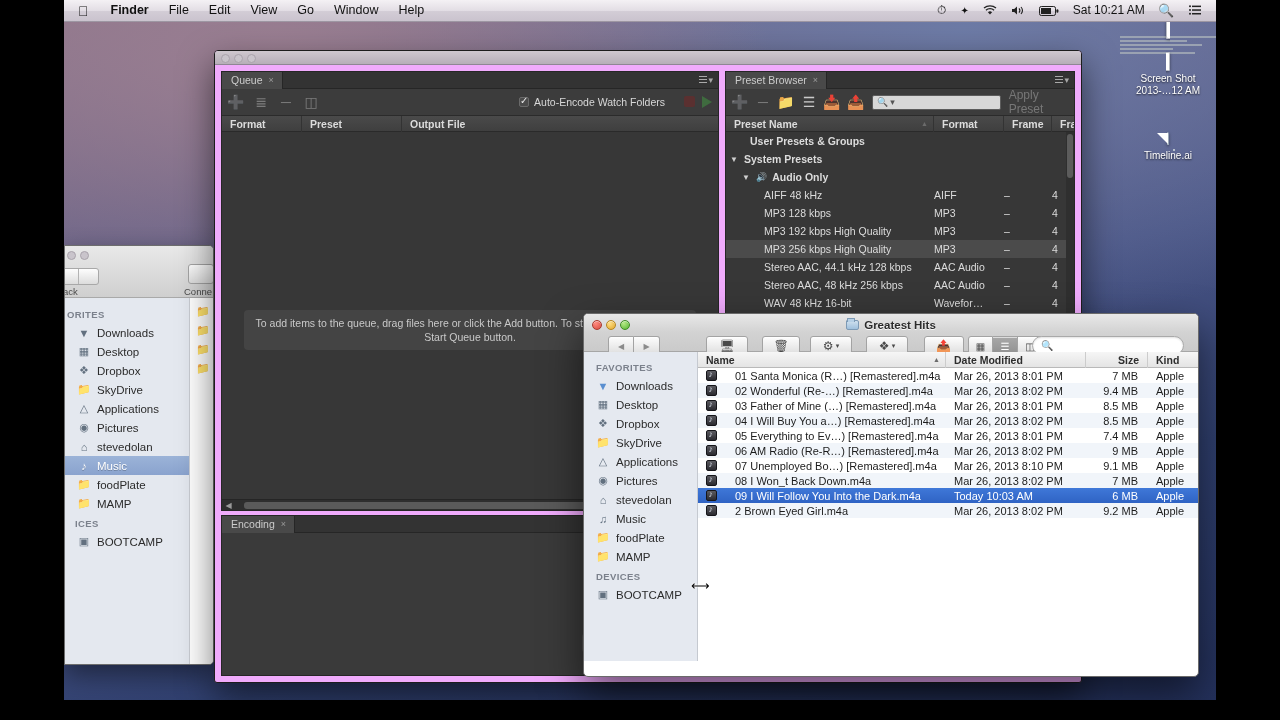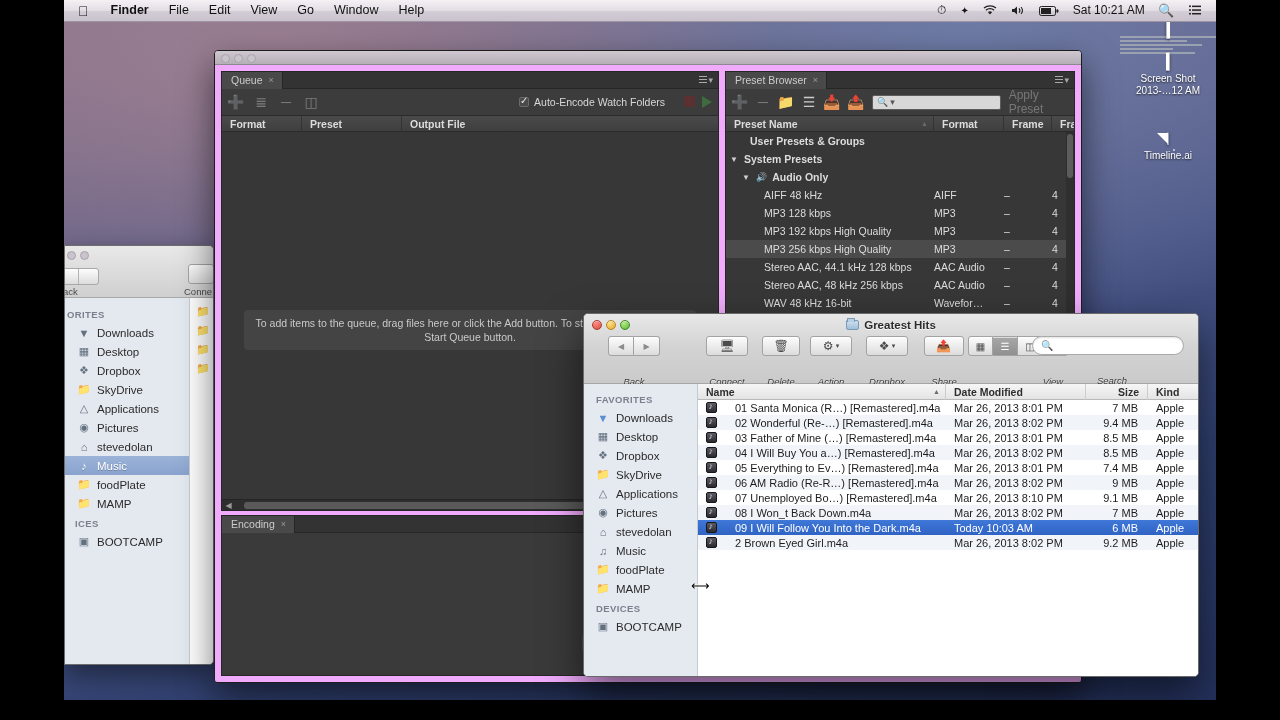--- a/index.html
+++ b/index.html
@@ -148,21 +148,21 @@
     background:#3c3c3c; border:1px solid #262626; display:flex; flex-direction:column; }
   #encoding-panel .panel-body { background:#3a3a3a; display:flex; align-items:center;
     justify-content:center; }
   .enc-msg { font-size:10.5px; color:#d4d4d4; background:#4b4b4b; border-radius:4px;
     padding:4px 12px; margin-top:78px; }
 
   
   #finder-front { left:583px; top:313px; width:616px; height:364px;
     background:#fff; border:1px solid #6a6a6a; border-radius:5px;
     box-shadow:0 18px 40px rgba(0,0,0,.55); overflow:hidden; }
-  #ff-tb { height:70px; background:linear-gradient(180deg,#e8e8e8 0%,#d3d3d3 48%,#cacaca 100%);
+  #ff-tb { height:38px; background:linear-gradient(180deg,#e8e8e8 0%,#d3d3d3 48%,#cacaca 100%);
     border-bottom:1px solid #a6a6a6; position:relative; }
   #ff-tb .lights { position:absolute; left:8px; top:6px; }
   #ff-title { position:absolute; left:0; right:0; top:5px; text-align:center;
     font-size:11.5px; color:#2c2c2c; font-weight:bold; display:flex;
     align-items:center; justify-content:center; gap:5px; text-shadow:0 1px 0 rgba(255,255,255,.8);}
   .folder-ico { width:13px; height:10px; background:linear-gradient(180deg,#cfe0ee,#9fc0dd);
     border:1px solid #7d9ab5; border-radius:1px 2px 2px 2px; position:relative; }
   .folder-ico::before{content:"";position:absolute;left:0;top:-3px;width:6px;height:3px;
     background:#b6d0e6;border:1px solid #7d9ab5;border-bottom:none;border-radius:1px 1px 0 0;}
 

